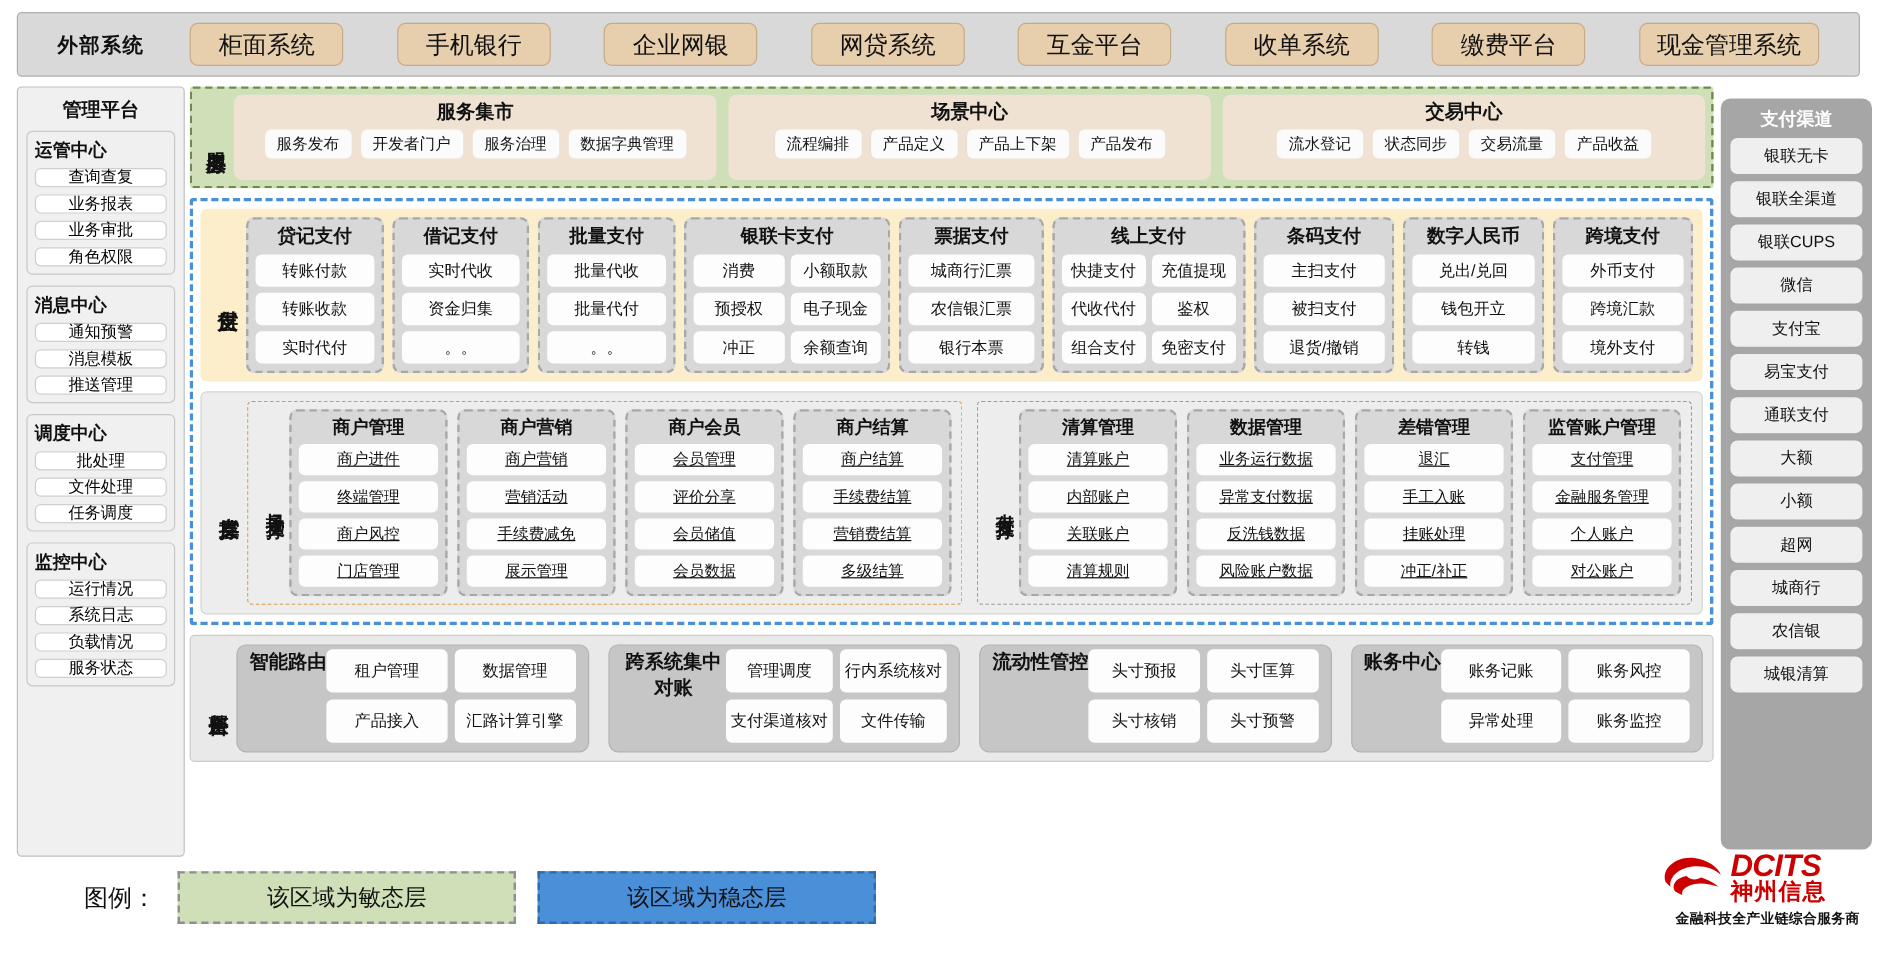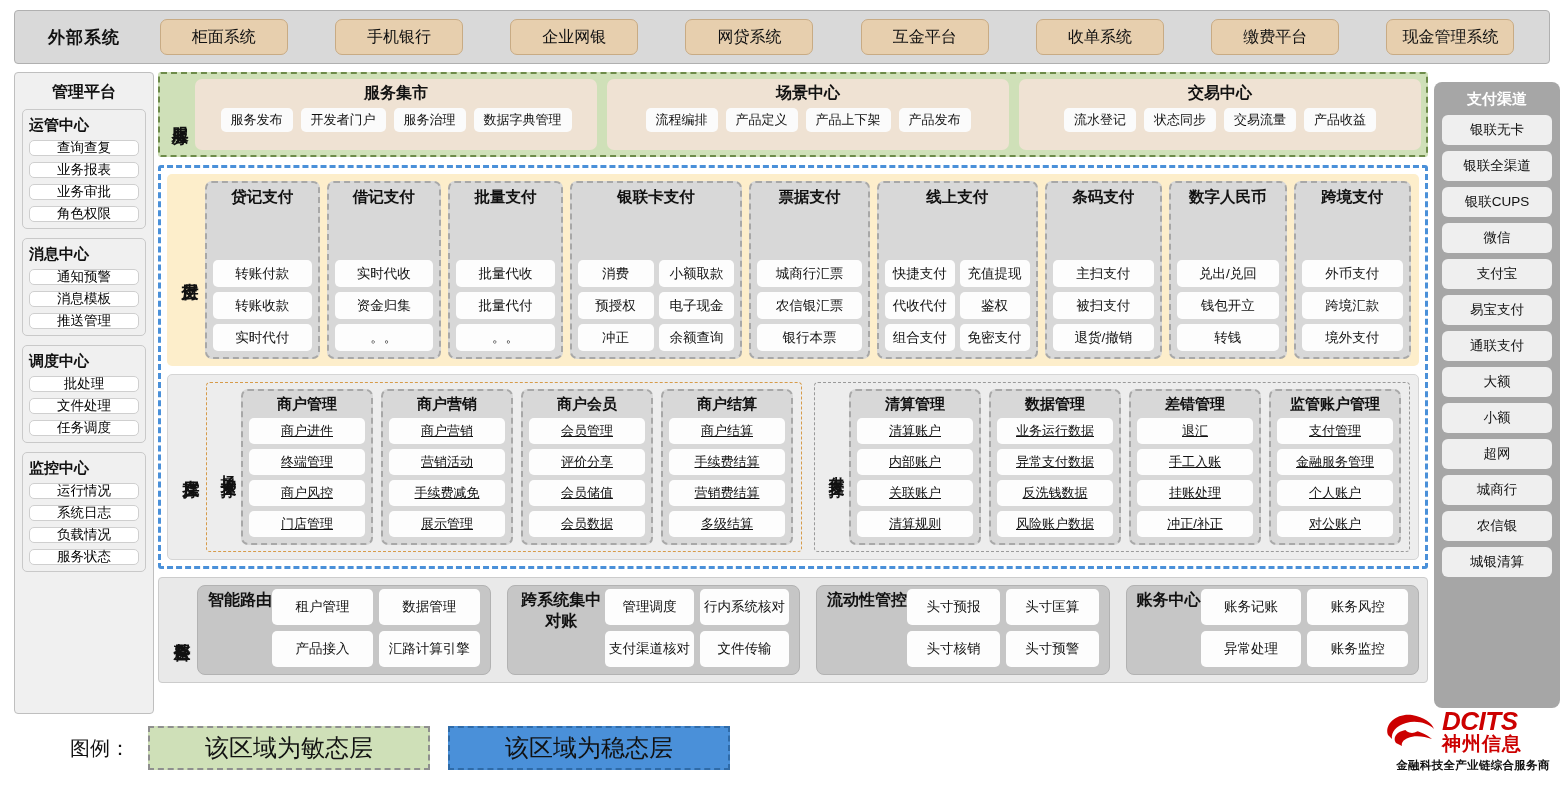--- a/index.html
+++ b/index.html
@@ -31,21 +31,21 @@
     width: 110px; flex: 0 0 110px; text-align: center;
     letter-spacing: 1px;
   }
   .topbar-items { display: flex; flex: 1; justify-content: space-around; align-items: center; gap: 6px; }
   .ext-chip {
     background: #e7cfae;
     border: 1px solid #c8ab84;
     border-radius: 7px;
     height: 36px; min-width: 128px;
     display: flex; align-items: center; justify-content: center;
-    font-size: 16px; color: #111;
+    font-size: 20px; color: #111;
     padding: 0 14px;
   }
 
   
   .leftbar {
     position: absolute; left: 14px; top: 72px;
     width: 140px; height: 642px;
     background: #f0f0f0;
     border: 1px solid #bfbfbf;
     border-radius: 4px;
@@ -157,21 +157,21 @@
     display: flex; align-items: stretch;
     padding: 7px 8px;
     margin-bottom: 8px;
   }
   .pay-cols { display: flex; flex: 1; gap: 7px; }
   .pcat {
     border: 2px dashed #a8a8a8;
     border-radius: 7px;
     background: #d8d8d8;
     padding: 3px 6px 6px 6px;
-    display: flex; flex-direction: column; gap: 48px;
+    display: flex; flex-direction: column;
   }
   .pcat-title {
     font-size: 15.5px; font-weight: bold; text-align: center; color: #111;
     padding: 1px 0 4px 0; white-space: nowrap;
   }
   .pcat-grid { display: flex; flex-direction: column; gap: 5px; flex: 1; }
   .pcat-grid.two { display: grid; grid-template-columns: 1fr 1fr; gap: 5px; }
   .pchip {
     background: #fdfdfd;
     border-radius: 5px;
@@ -260,21 +260,21 @@
 
   
   .legend {
     position: absolute; left: 70px; top: 726px;
     display: flex; align-items: center; gap: 18px;
   }
   .legend-label { font-size: 20px; color: #111; }
   .legend-box {
     height: 44px; width: 282px;
     display: flex; align-items: center; justify-content: center;
-    font-size: 24px; color: #111;
+    font-size: 19px; color: #111;
   }
   .legend-agile { background: #cfe0b8; border: 2px dashed #8f8f8f; }
   .legend-stable { background: #4a90d9; border: 2px dashed #2f6ba8; }
 
   
   .logo {
     position: absolute; left: 1382px; top: 708px;
     width: 182px; height: 86px;
   }
   .logo-row { display: flex; align-items: center; gap: 4px; }

